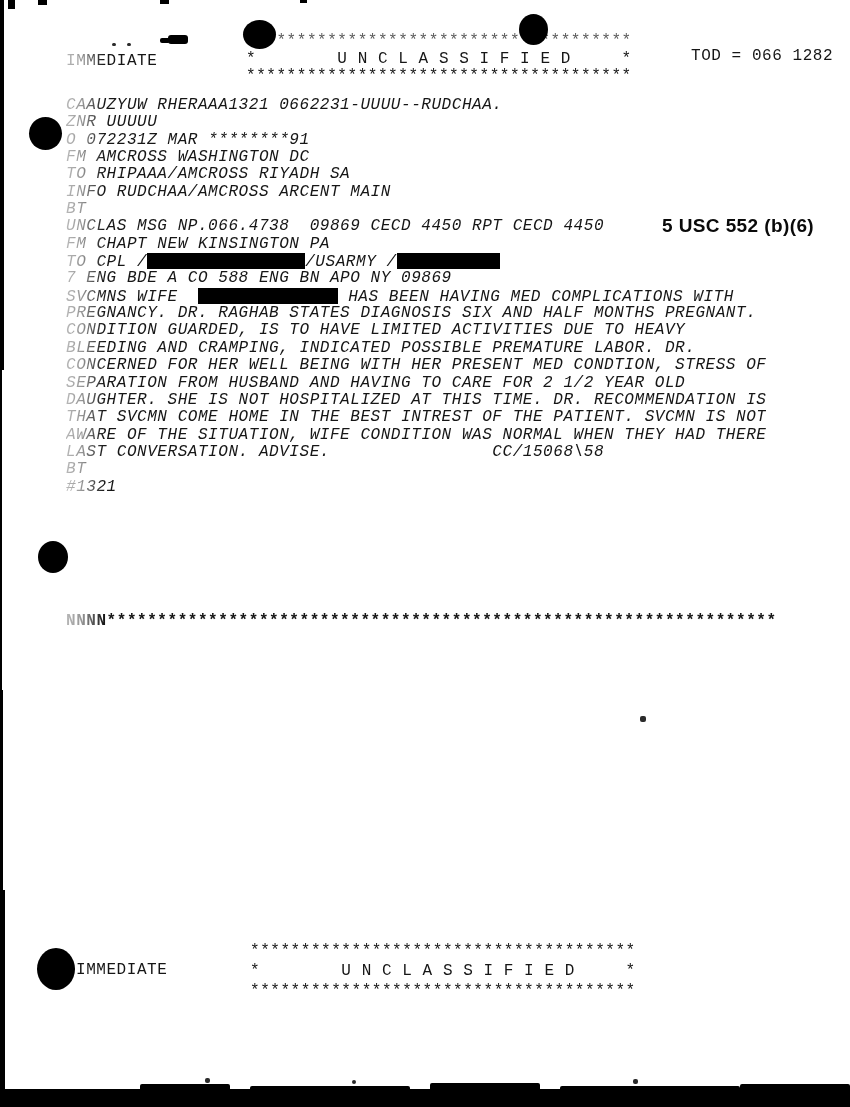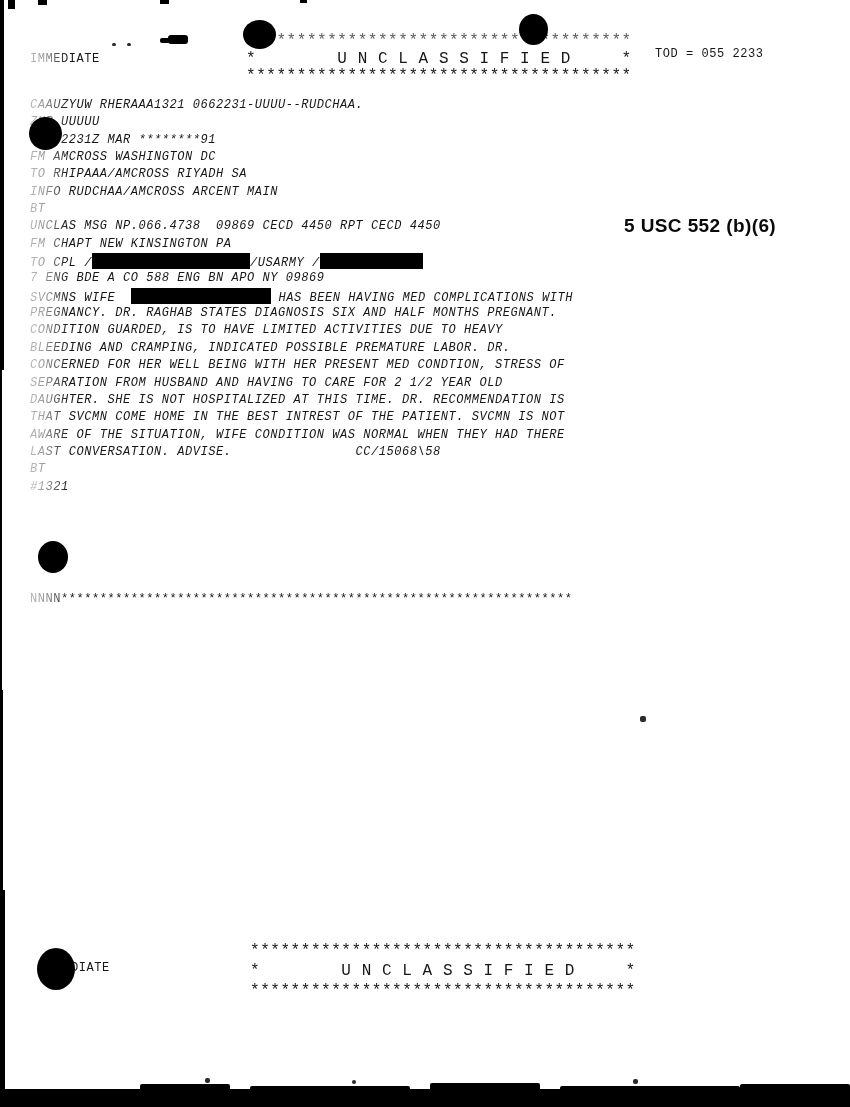--- a/index.html
+++ b/index.html
@@ -1,59 +1,59 @@
 <!DOCTYPE html>
 <html><head>
 <meta charset="utf-8">
 <style>
   html,body{margin:0;padding:0;background:#ffffff;}
   #page{position:relative;width:850px;height:1107px;background:#ffffff;overflow:hidden;
         font-family:"Liberation Mono","DejaVu Sans Mono",monospace;color:#161616;}
-  .mono{font-size:12px;letter-spacing:0.55px;white-space:pre;color:#161616;}
+  .mono{font-size:16px;letter-spacing:0.55px;white-space:pre;color:#161616;margin-left:36px;}
   .faded-left{
     -webkit-mask-image:linear-gradient(90deg,rgba(0,0,0,0.30) 0px,rgba(0,0,0,0.45) 16px,#000 38px);
             mask-image:linear-gradient(90deg,rgba(0,0,0,0.30) 0px,rgba(0,0,0,0.45) 16px,#000 38px);
   }
   
   #top-banner{position:absolute;left:246px;top:33px;line-height:17.5px;}
   #top-banner .row1{opacity:0.72;}
   #bottom-banner{position:absolute;left:250px;top:941px;line-height:20px;}
   .banner-row{white-space:pre;font-size:16px;letter-spacing:0.55px;}
   
   #immediate-top{position:absolute;left:30px;top:52px;}
   #tod{position:absolute;left:655px;top:47px;}
   
   #body-text{position:absolute;left:30px;top:97px;line-height:17.35px;}
   .msg-line{height:17.35px;white-space:pre;font-style:italic;}
   .redaction{display:inline-block;height:16px;background:#000;vertical-align:-3px;}
   
-  #usc-stamp{position:absolute;left:624px;top:215px;font-family:"Liberation Sans","DejaVu Sans",sans-serif;
+  #usc-stamp{position:absolute;left:662px;top:215px;font-family:"Liberation Sans","DejaVu Sans",sans-serif;
              font-weight:bold;font-size:19px;letter-spacing:0.4px;color:#0a0a0a;white-space:pre;}
   
-  #nnnn{position:absolute;left:30px;top:592px;}
+  #nnnn{position:absolute;left:30px;top:612px;font-weight:bold;}
   #immediate-bottom{position:absolute;left:40px;top:961px;}
   
   .punch{position:absolute;background:#000;border-radius:50%;}
   .mark{position:absolute;background:#000;}
   .speck{position:absolute;background:#2b2b2b;border-radius:2px;}
   #bottom-band{position:absolute;left:0;top:1089px;width:850px;height:18px;background:#000;}
 </style>
 </head>
 <body>
 
 <div id="page">
 
   <div id="top-banner">
     <div class="banner-row row1">**************************************</div>
     <div class="banner-row">*        U N C L A S S I F I E D     *</div>
     <div class="banner-row">**************************************</div>
   </div>
 
   <div id="immediate-top" class="mono faded-left">IMMEDIATE</div>
-  <div id="tod" class="mono">TOD = 055 2233</div>
+  <div id="tod" class="mono">TOD = 066 1282</div>
 
   <div id="usc-stamp">5 USC 552 (b)(6)</div>
 
   <div id="body-text" class="mono faded-left"><div class="msg-line"><span>CAAUZYUW RHERAAA1321 0662231-UUUU--RUDCHAA.</span></div><div class="msg-line"><span>ZNR UUUUU</span></div><div class="msg-line"><span>O 072231Z MAR ********91</span></div><div class="msg-line"><span>FM AMCROSS WASHINGTON DC</span></div><div class="msg-line"><span>TO RHIPAAA/AMCROSS RIYADH SA</span></div><div class="msg-line"><span>INFO RUDCHAA/AMCROSS ARCENT MAIN</span></div><div class="msg-line"><span>BT</span></div><div class="msg-line"><span>UNCLAS MSG NP.066.4738  09869 CECD 4450 RPT CECD 4450</span></div><div class="msg-line"><span>FM CHAPT NEW KINSINGTON PA</span></div><div class="msg-line"><span>TO CPL /</span><span class="redaction" style="width: 158px;"></span><span>/USARMY /</span><span class="redaction" style="width: 103px;"></span></div><div class="msg-line"><span>7 ENG BDE A CO 588 ENG BN APO NY 09869</span></div><div class="msg-line"><span>SVCMNS WIFE  </span><span class="redaction" style="width: 140px;"></span><span> HAS BEEN HAVING MED COMPLICATIONS WITH</span></div><div class="msg-line"><span>PREGNANCY. DR. RAGHAB STATES DIAGNOSIS SIX AND HALF MONTHS PREGNANT.</span></div><div class="msg-line"><span>CONDITION GUARDED, IS TO HAVE LIMITED ACTIVITIES DUE TO HEAVY</span></div><div class="msg-line"><span>BLEEDING AND CRAMPING, INDICATED POSSIBLE PREMATURE LABOR. DR.</span></div><div class="msg-line"><span>CONCERNED FOR HER WELL BEING WITH HER PRESENT MED CONDTION, STRESS OF</span></div><div class="msg-line"><span>SEPARATION FROM HUSBAND AND HAVING TO CARE FOR 2 1/2 YEAR OLD</span></div><div class="msg-line"><span>DAUGHTER. SHE IS NOT HOSPITALIZED AT THIS TIME. DR. RECOMMENDATION IS</span></div><div class="msg-line"><span>THAT SVCMN COME HOME IN THE BEST INTREST OF THE PATIENT. SVCMN IS NOT</span></div><div class="msg-line"><span>AWARE OF THE SITUATION, WIFE CONDITION WAS NORMAL WHEN THEY HAD THERE</span></div><div class="msg-line"><span>LAST CONVERSATION. ADVISE.                CC/15068\58</span></div><div class="msg-line"><span>BT</span></div><div class="msg-line"><span>#1321</span></div></div>
 
   <div id="nnnn" class="mono faded-left">NNNN******************************************************************</div>
 
   <div id="bottom-banner">
     <div class="banner-row">**************************************</div>
     <div class="banner-row">*        U N C L A S S I F I E D     *</div>

